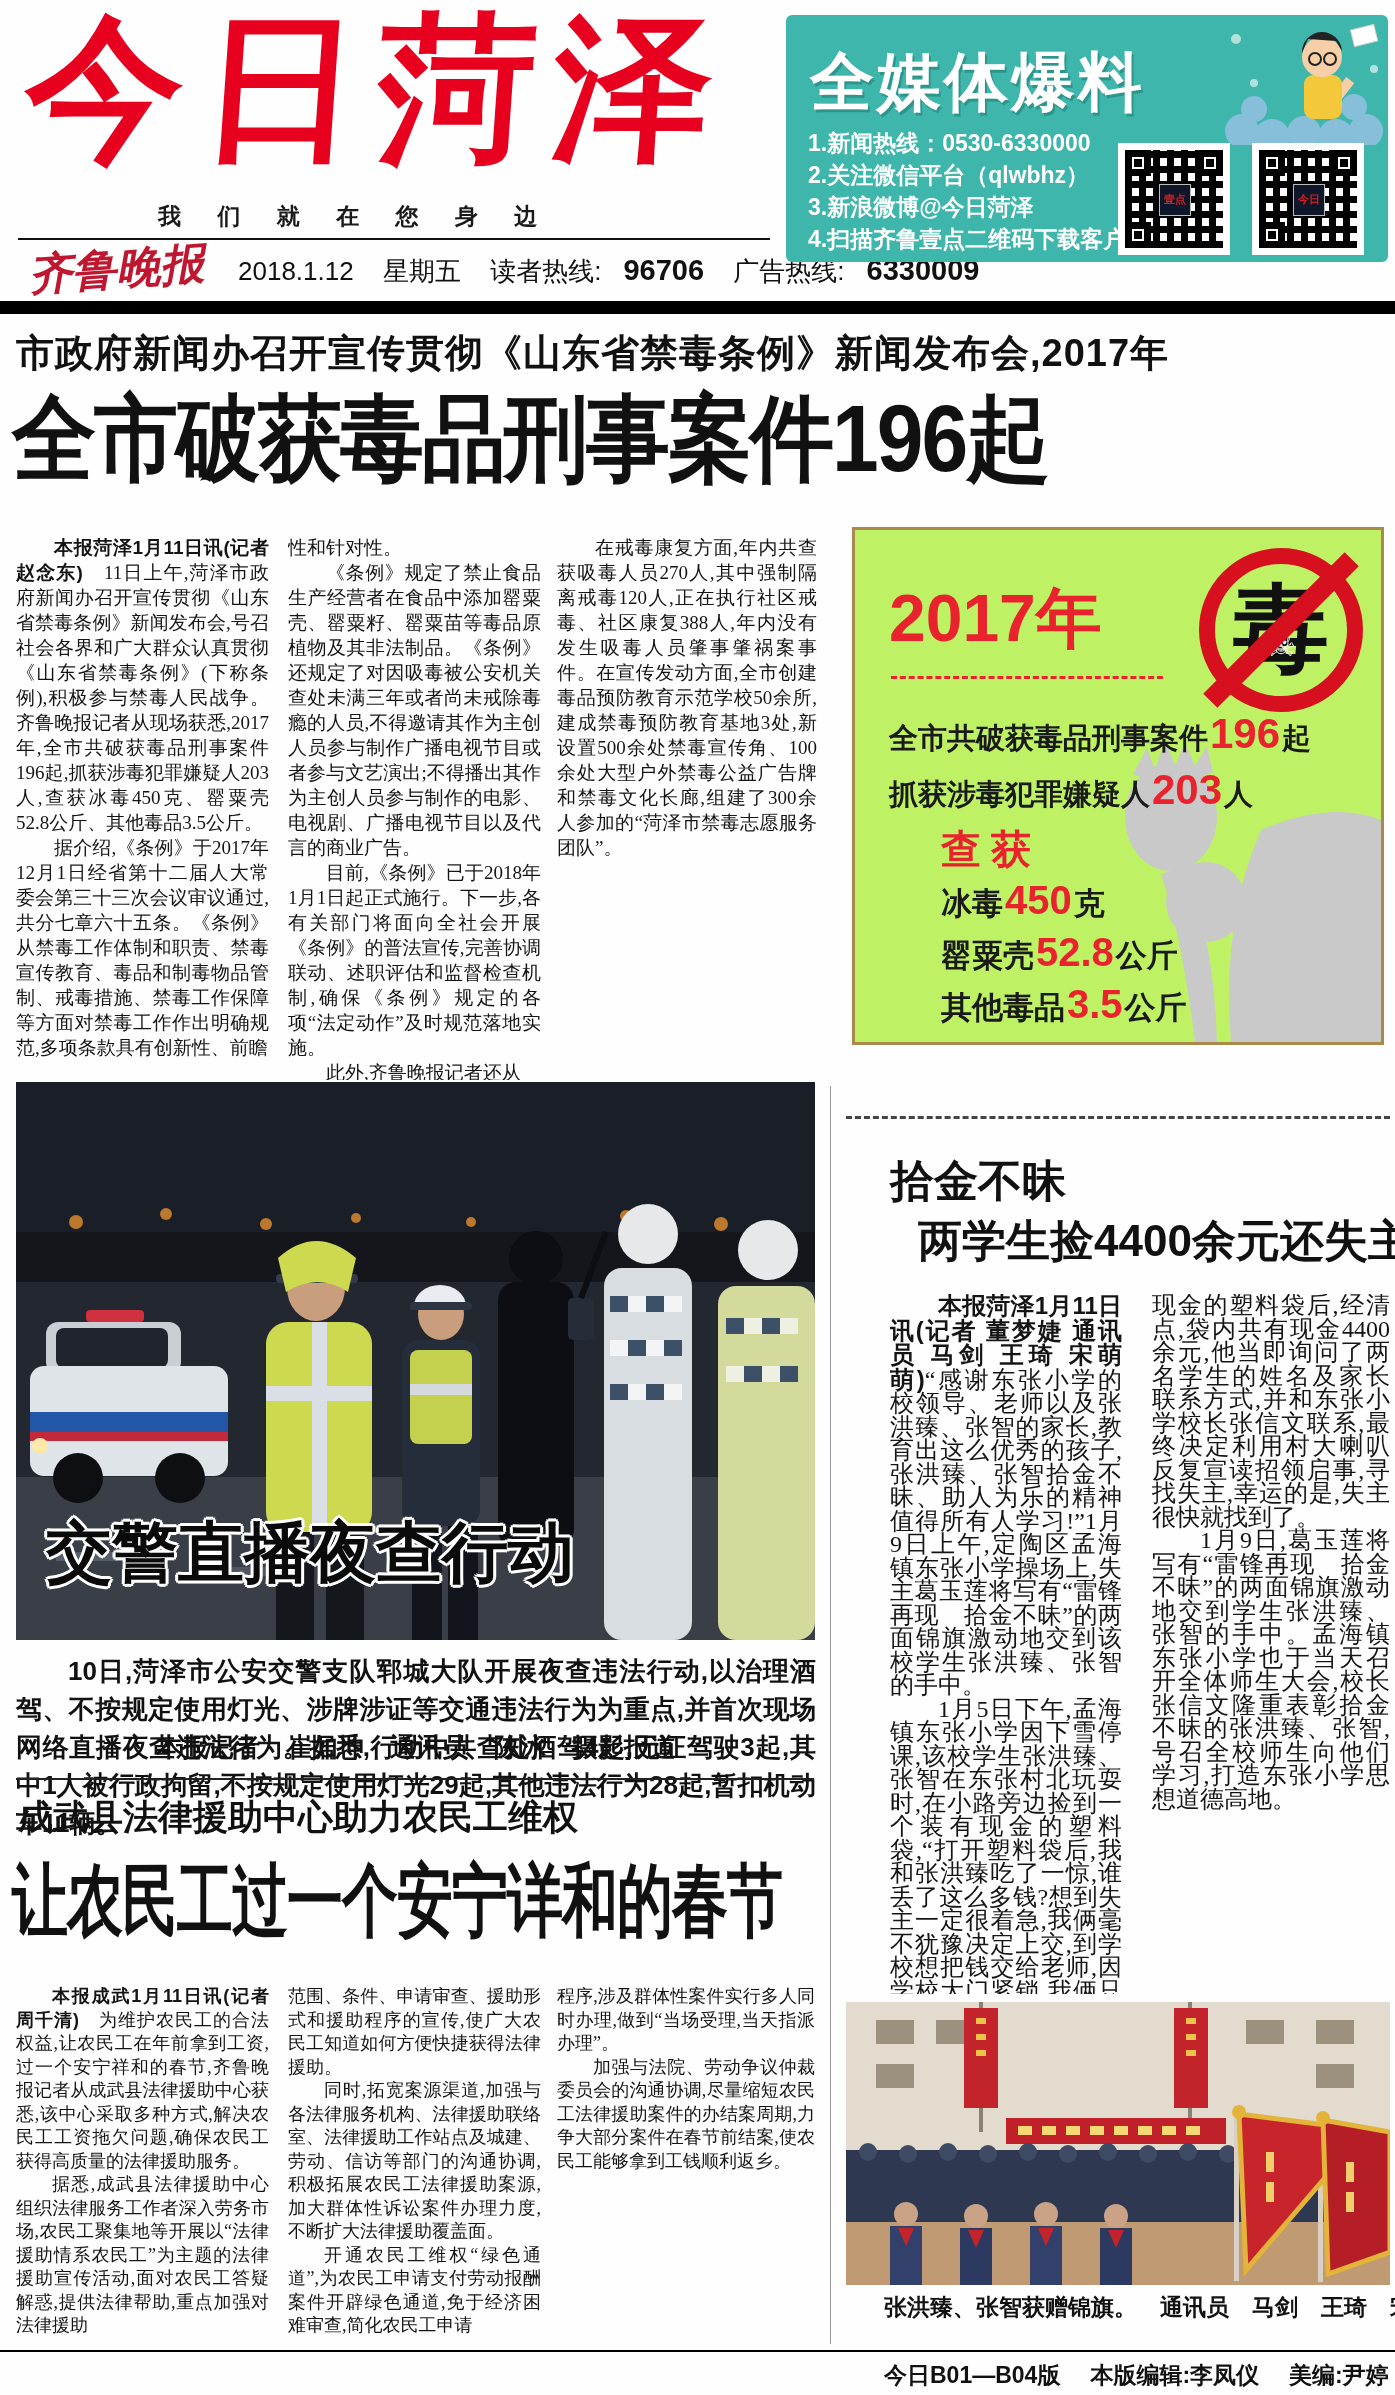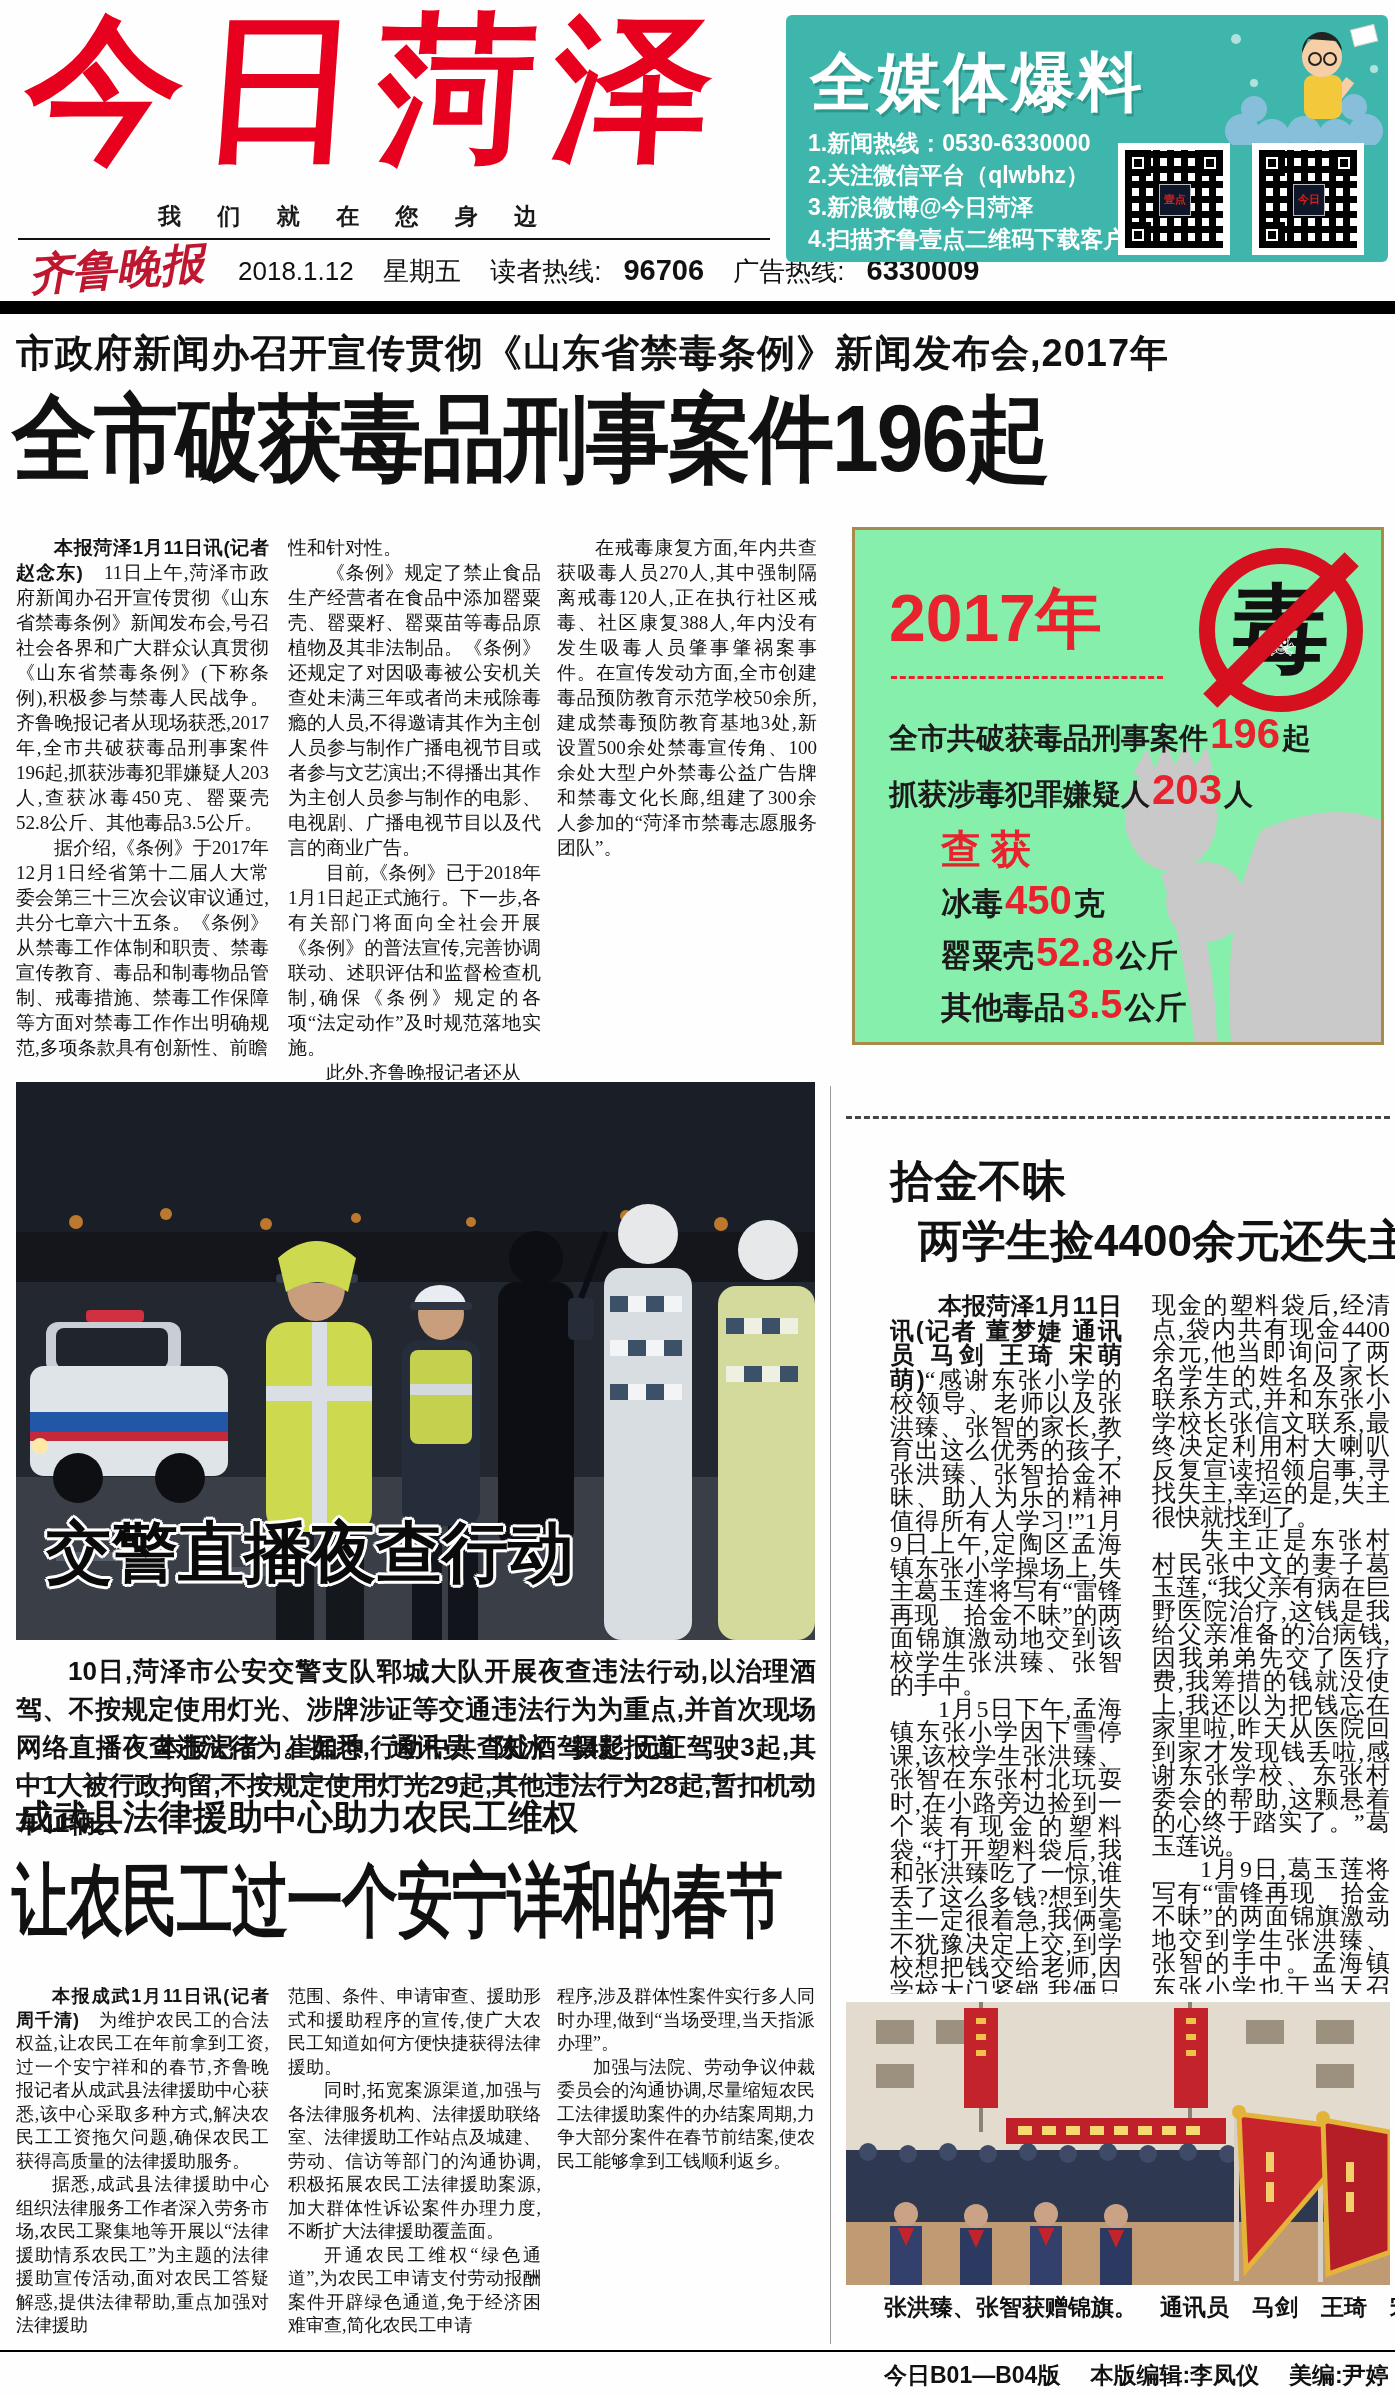--- a/index.html
+++ b/index.html
@@ -25,21 +25,21 @@
   
   .black-bar{left:0;top:301px;width:1395px;height:13px;background:#000;}
   
   .kicker1{left:16px;top:328px;font-size:38px;font-weight:900;letter-spacing:1px;white-space:nowrap;}
   .headline1{left:12px;top:376px;font-size:84px;font-weight:900;letter-spacing:-2px;white-space:nowrap;transform:scale(1.0,1.12);transform-origin:top left;}
   .col{position:absolute;font-family:"Liberation Serif",serif;font-size:19px;line-height:25px;text-align:justify;color:#141414;overflow:hidden;}
   .col p{margin:0;text-indent:2em;}
   .col p.ni{text-indent:0;}
   .lead-in{font-weight:bold;font-family:"Liberation Sans",sans-serif;}
   
-  .infobox{left:852px;top:527px;width:532px;height:518px;border:3px solid #aa8a4c;background:#86efac;box-sizing:border-box;}
+  .infobox{left:852px;top:527px;width:532px;height:518px;border:3px solid #aa8a4c;background:#bef264;box-sizing:border-box;}
   .ib-year{left:34px;top:44px;font-size:66px;font-weight:900;color:#e8232e;white-space:nowrap;}
   .ib-dash{left:36px;top:146px;width:272px;border-top:3px dashed #e8232e;}
   .ib-row{position:absolute;display:flex;align-items:baseline;white-space:nowrap;z-index:2;}
   .ib-pre{font-size:29px;font-weight:800;color:#1a1a1a;}
   .ib-num{font-size:42px;font-weight:900;color:#e8232e;padding:0 2px;}
   .ib-suf{font-size:29px;font-weight:800;color:#1a1a1a;}
   .ib-seize{left:86px;top:292px;font-size:40px;font-weight:900;color:#e8232e;letter-spacing:10px;z-index:2;}
   .ib-item .ib-pre,.ib-item .ib-suf{font-size:31px;}
   .ib-item .ib-num{font-size:40px;}
   
@@ -305,21 +305,20 @@
 <div class="abs s2t1">拾金不昧</div>
 <div class="abs s2t2">两学生捡4400余元还失主</div>
 
 <div class="col s2col" style="left:890px;top:1294px;width:232px;height:700px">
   <p><span class="lead-in">本报菏泽1月11日讯(记者 董梦婕 通讯员 马剑 王琦 宋萌萌)</span><span>“感谢东张小学的校领导、老师以及张洪臻、张智的家长,教育出这么优秀的孩子,张洪臻、张智拾金不昧、助人为乐的精神值得所有人学习!”1月9日上午,定陶区孟海镇东张小学操场上,失主葛玉莲将写有“雷锋再现　拾金不昧”的两面锦旗激动地交到该校学生张洪臻、张智的手中。</span></p>
   <p>1月5日下午,孟海镇东张小学因下雪停课,该校学生张洪臻、张智在东张村北玩耍时,在小路旁边捡到一个装有现金的塑料袋,“打开塑料袋后,我和张洪臻吃了一惊,谁丢了这么多钱?想到失主一定很着急,我俩毫不犹豫决定上交,到学校想把钱交给老师,因学校大门紧锁,我俩只好走到东张村委会,将钱交给支书张中华。”张智回忆说。</p>
   <p>正在村委会办公的张中华接过两个孩子上交的装有</p>
 </div>
 <div class="col s2col" style="left:1152px;top:1294px;width:238px;height:700px">
   <p class="ni">现金的塑料袋后,经清点,袋内共有现金4400余元,他当即询问了两名学生的姓名及家长联系方式,并和东张小学校长张信文联系,最终决定利用村大喇叭反复宣读招领启事,寻找失主,幸运的是,失主很快就找到了。</p>
-  <p>失主正是东张村村民张中文的妻子葛玉莲,“我父亲有病在巨野医院治疗,这钱是我给父亲准备的治病钱,因我弟弟先交了医疗费,我筹措的钱就没使上,我还以为把钱忘在家里啦,昨天从医院回到家才发现钱丢啦,感谢东张学校、东张村委会的帮助,这颗悬着的心终于踏实了。”葛玉莲说。</p>
   <p>1月9日,葛玉莲将写有“雷锋再现　拾金不昧”的两面锦旗激动地交到学生张洪臻、张智的手中。孟海镇东张小学也于当天召开全体师生大会,校长张信文隆重表彰拾金不昧的张洪臻、张智,号召全校师生向他们学习,打造东张小学思想道德高地。</p>
 </div>
 
 <div class="abs photo2">
   <svg width="544" height="283" viewBox="0 0 544 283" preserveAspectRatio="none">
     <rect width="544" height="283" fill="#d6cabb"></rect>
     <rect width="544" height="150" fill="#e3dbcd"></rect>
     <g fill="#9c917f">
       <rect x="30" y="18" width="38" height="24"></rect>
         <rect x="90" y="18" width="38" height="24"></rect>

